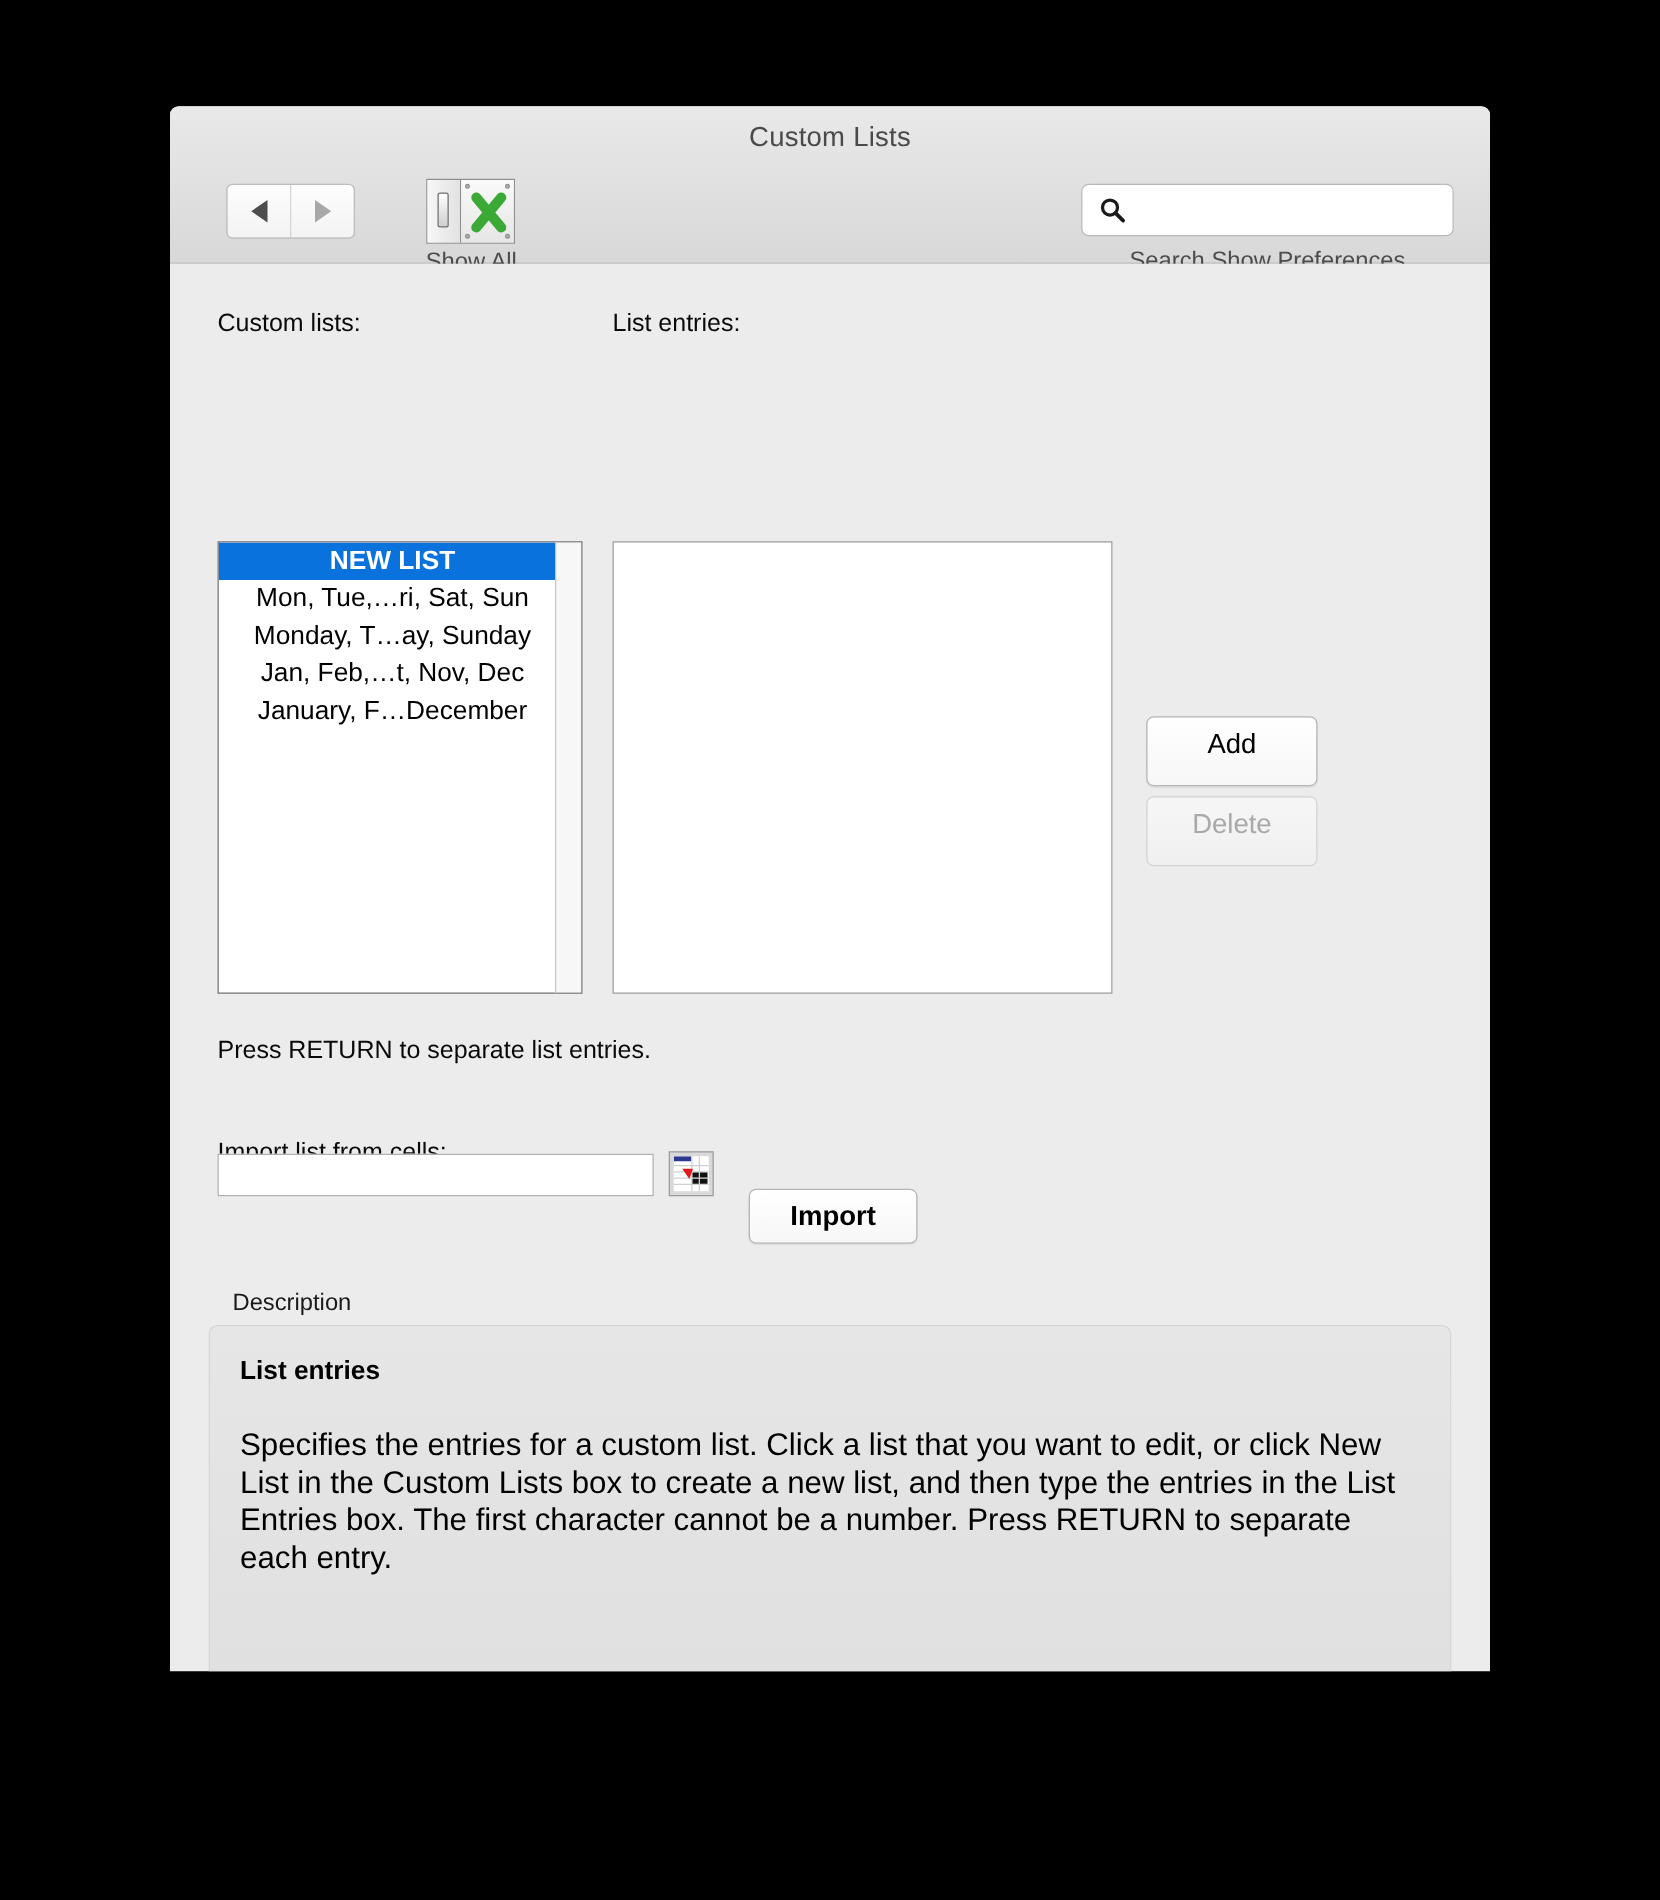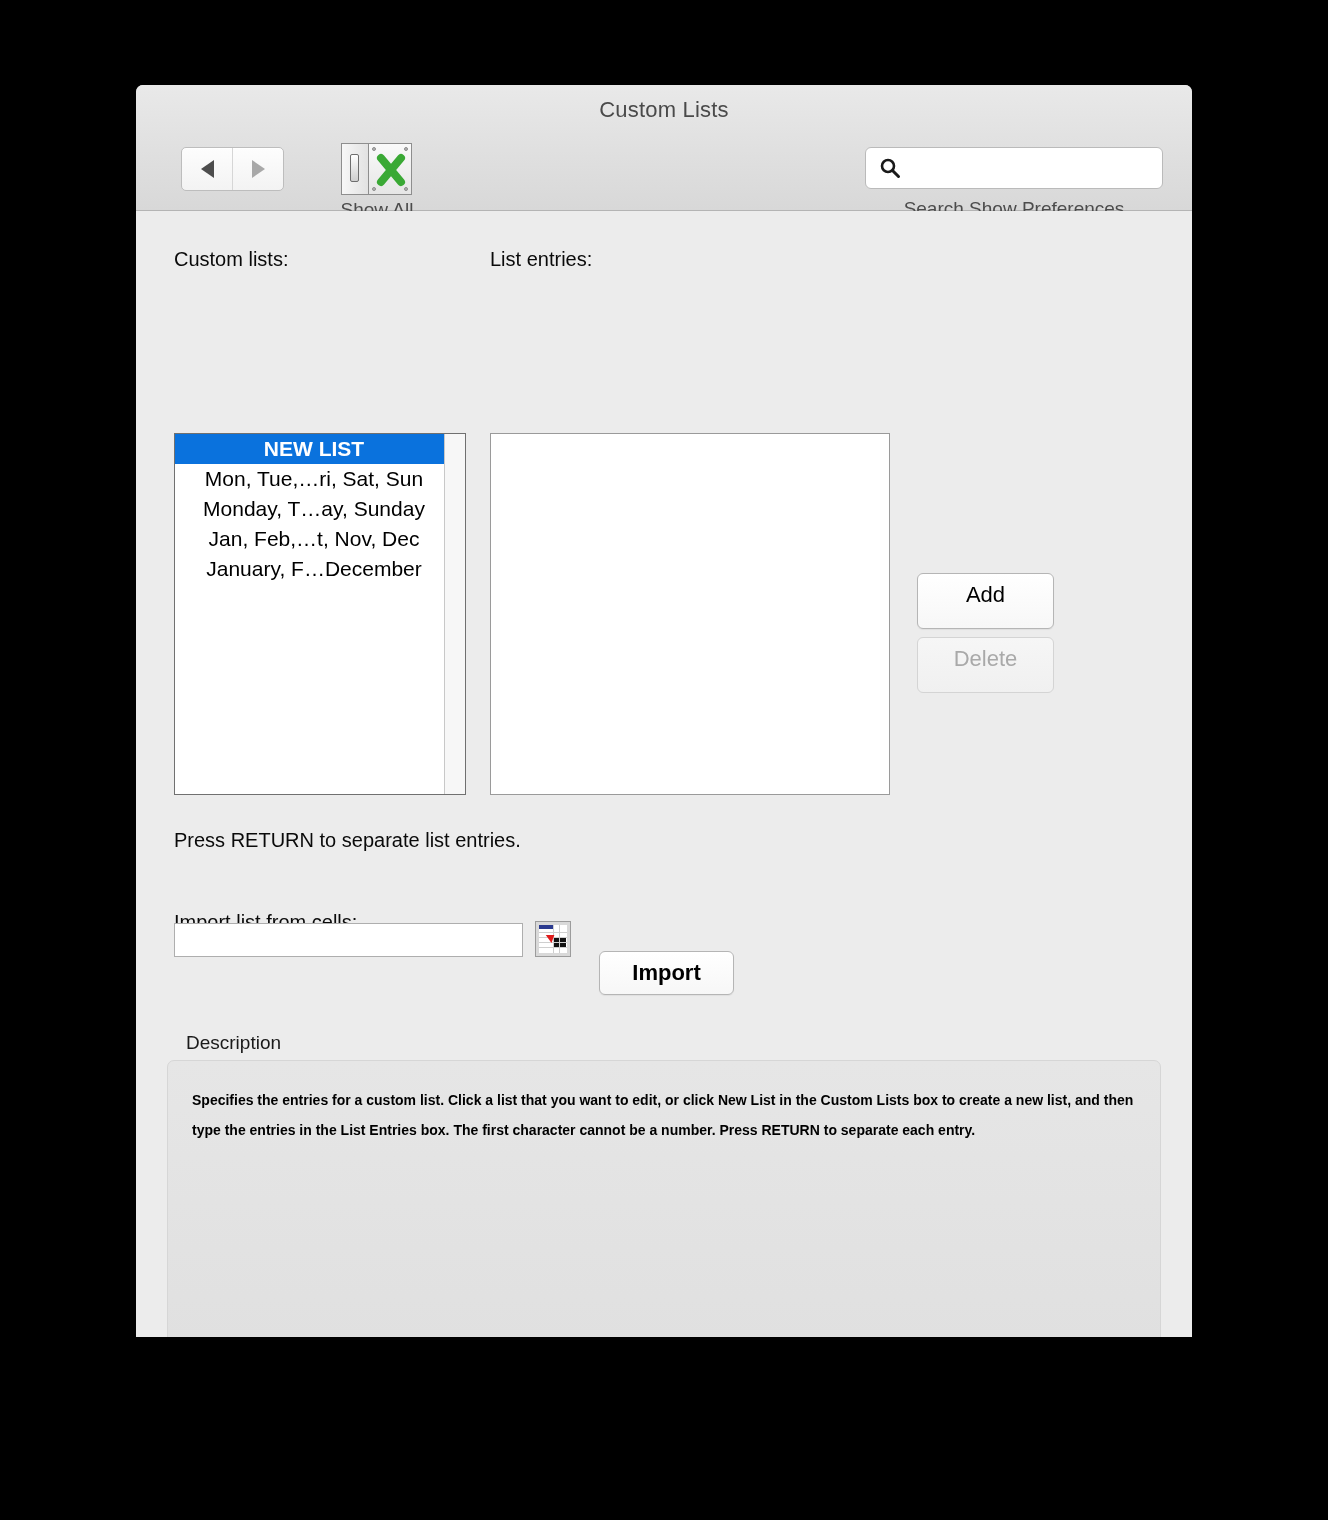--- a/index.html
+++ b/index.html
@@ -408,24 +408,23 @@
     box-sizing: border-box;
     padding: 24px 24px 0 24px;
   }
   #desc-heading {
     font-size: 21px;
     font-weight: bold;
     color: #000;
     margin-bottom: 32px;
   }
   #desc-body {
-    font-size: 14px;
+    font-size: 25px;
     line-height: 30px;
     color: #000;
-    font-weight: bold;
   }
 </style>
 </head>
 <body>
 
 <div id="window">
 
   <div id="titlebar">
 
     <div id="title-text">Custom Lists</div>
@@ -515,17 +514,18 @@
         <div class="blk" style="left:15px; top:18px; width:5px; height:4px;"></div>
         <div class="blk" style="left:21px; top:18px; width:6px; height:4px;"></div>
         <div class="arrow"></div>
       </div>
     </div>
 
     <div id="import-button">Import</div>
 
     <div id="desc-title">Description</div>
     <div id="desc-box">
+      <div id="desc-heading">List entries</div>
       <div id="desc-body">Specifies the entries for a custom list. Click a list that you want to edit, or click New List in the Custom Lists box to create a new list, and then type the entries in the List Entries box. The first character cannot be a number. Press RETURN to separate each entry.</div>
     </div>
 
   </div>
 </div>
 
 </body></html>

